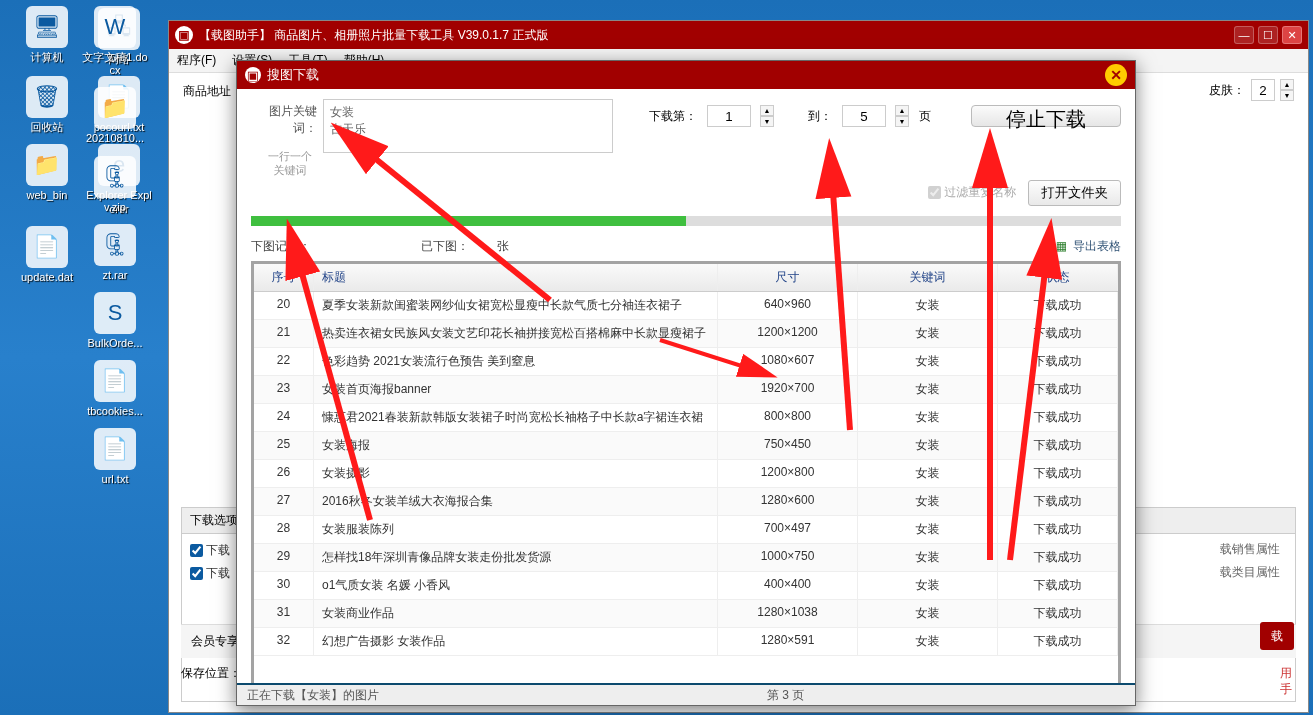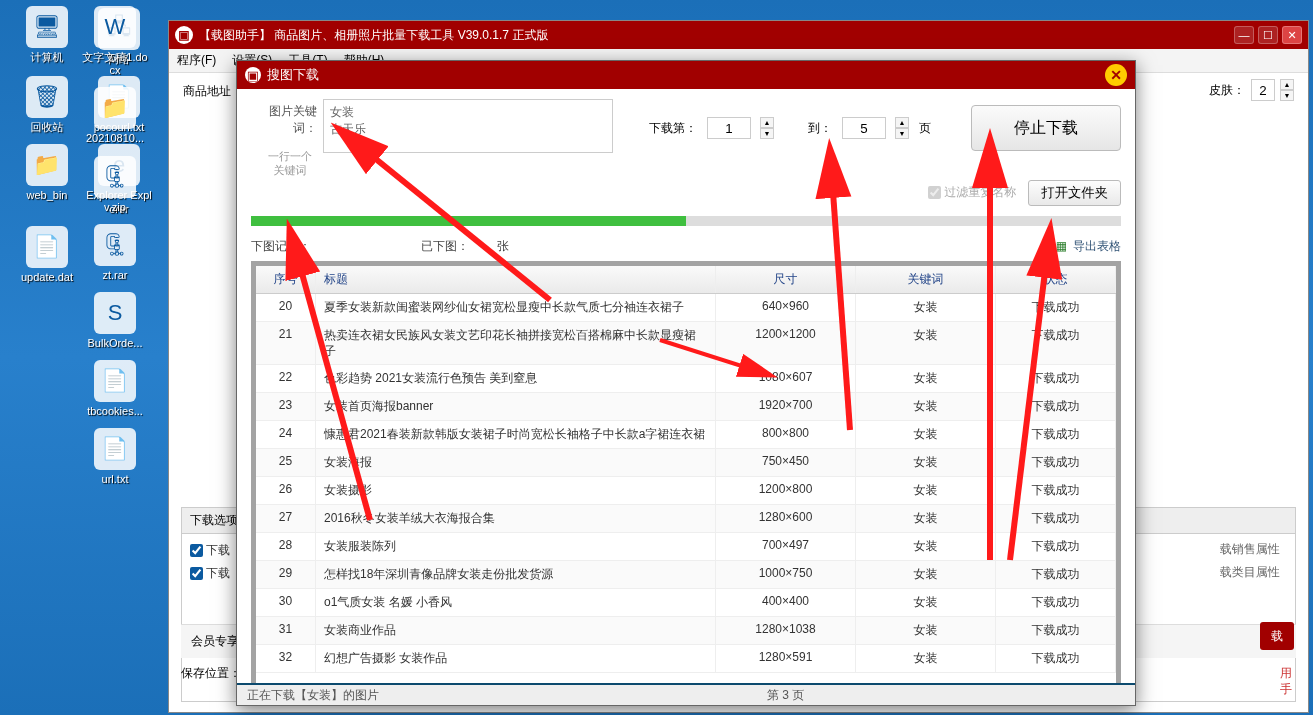--- a/index.html
+++ b/index.html
@@ -51,30 +51,30 @@
 .m-top { padding:10px 14px 6px 14px; display:flex; align-items:flex-start; gap:6px;}
 .kwbox { width:290px; height:54px; border:1px solid #ccc; resize:none; padding:4px 6px; font-family:inherit; font-size:12px; color:#666;}
 .kwlabel { width:66px; text-align:right; color:#555; padding-top:4px;}
 .kwhint { width:66px; text-align:center; color:#999; font-size:11px; line-height:1.3; align-self:center;}
 
 .m-top-right { flex:1; display:flex; align-items:center; justify-content:flex-end; gap:10px; padding-top:6px; flex-wrap:wrap;}
 .page-in { width:44px; height:22px; border:1px solid #ccc; text-align:center;}
 .spin { display:inline-flex; flex-direction:column; margin-left:-1px;}
 .spin button { width:14px;height:11px;font-size:7px;line-height:7px;border:1px solid #ccc;background:#f5f5f5;cursor:pointer;padding:0;}
 
-.big-btn { width:150px; height:46px; background:linear-gradient(#fbfbfb,#e6e6e6); border:1px solid #bbb; border-radius:4px; font-size:16px; cursor:pointer;}
+.big-btn { width:150px; height:22px; background:linear-gradient(#fbfbfb,#e6e6e6); border:1px solid #bbb; border-radius:4px; font-size:20px; cursor:pointer;}
 .m-row2 { display:flex; align-items:center; justify-content:flex-end; gap:12px; padding:2px 14px 6px 14px;}
 
 .progress { height:10px; margin:4px 14px 8px 14px; background:#ddd; position:relative;}
 .progress .bar { height:100%; background:#3fbf3f; width:50%;}
 
 .stat-row { display:flex; align-items:center; padding:4px 14px 6px 14px; color:#444;}
 .stat-row .exp { margin-left:auto; display:flex; align-items:center; gap:6px; cursor:pointer; color:#357;}
 
-.grid { margin:0 14px; border:5px solid #a3a3a3;}
+.grid { margin:0 14px; border:3px solid #a3a3a3;}
 .ghead { display:flex; background:linear-gradient(#fafafa,#eaeaea); border-bottom:1px solid #ccc; color:#248; font-size:12px; font-weight:500;}
 .ghead > div, .grow > div { padding:5px 8px; border-right:1px solid #eee;}
 .c-idx { width:60px; text-align:center;}
 .c-title { flex:1;}
 .c-size { width:140px; text-align:center;}
 .c-kw { width:140px; text-align:center;}
 .c-st { width:120px; text-align:center;}
 .gbody { height:400px; overflow-y:auto;}
 .grow { display:flex; border-bottom:1px solid #eee; font-size:12px; color:#333;}
 .grow:nth-child(even){ background:#fafafa;}

